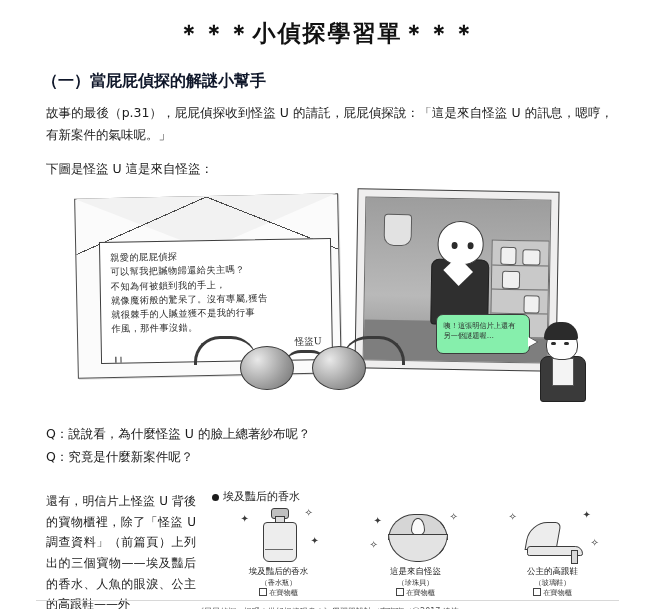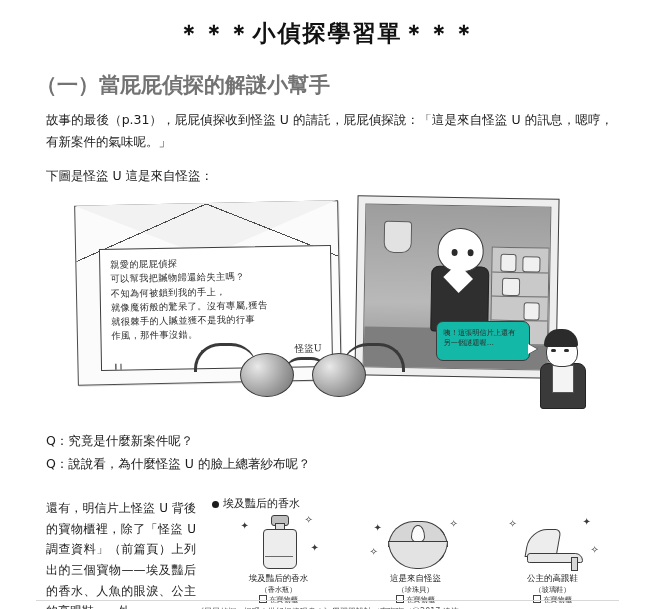--- a/index.html
+++ b/index.html
@@ -29,25 +29,25 @@
     font-size: 23px;
     font-weight: bold;
     letter-spacing: 2px;
     margin-top: 18px;
     color: #111;
     font-family: "DejaVu Serif", "Liberation Serif", serif;
   }
 
   
   .section-heading {
-    font-size: 21px;
+    font-size: 16px;
     font-weight: bold;
     margin-top: 22px;
-    margin-left: 2px;
-    color: #737373;
+    margin-left: 8px;
+    color: #0f172a;
     font-family: "DejaVu Serif", "Liberation Serif", serif;
   }
 
   
   .para {
     font-size: 12.5px;
     line-height: 1.75;
     margin-top: 10px;
     margin-left: 12px;
     margin-right: 8px;
@@ -264,21 +264,21 @@
     left: 398px;
     top: 126px;
     width: 152px;
     height: 92px;
   }
   .bubble {
     position: absolute;
     left: 0; top: 0;
     width: 94px;
     min-height: 40px;
-    background: #14b8a6;
+    background: #86efac;
     border: 1.1px solid #3b3b3b;
     border-radius: 7px;
     padding: 6px 7px;
     box-sizing: border-box;
     font-size: 7.2px;
     line-height: 1.5;
     color: #2b2b2b;
     font-family: "DejaVu Serif", "Liberation Serif", serif;
   }
   .bubble:after {
@@ -589,22 +589,22 @@
         <div class="boy-shirt"></div>
         <div class="boy-face"></div>
         <div class="boy-hair"></div>
         <div class="boy-eye l"></div>
         <div class="boy-eye r"></div>
       </div>
     </div>
   </div>
 
   <div class="q-group">
+    <div class="qline">Q：說說看，為什麼怪盜 U 的臉上總著紗布呢？</div>
     <div class="qline">Q：究竟是什麼新案件呢？</div>
-    <div class="qline">Q：說說看，為什麼怪盜 U 的臉上總著紗布呢？</div>
   </div>
 
   <div class="lower">
     <div class="lower-text">還有，明信片上怪盜 U 背後的寶物櫃裡，除了「怪盜 U 調查資料」（前篇頁）上列出的三個寶物——埃及豔后的香水、人魚的眼淚、公主的高跟鞋——外</div>
 
     <div class="treasures">
       <div class="treasures-cap">
         <span class="dot"></span><span>埃及豔后的香水</span>
       </div>
       <div class="treasure-row">

